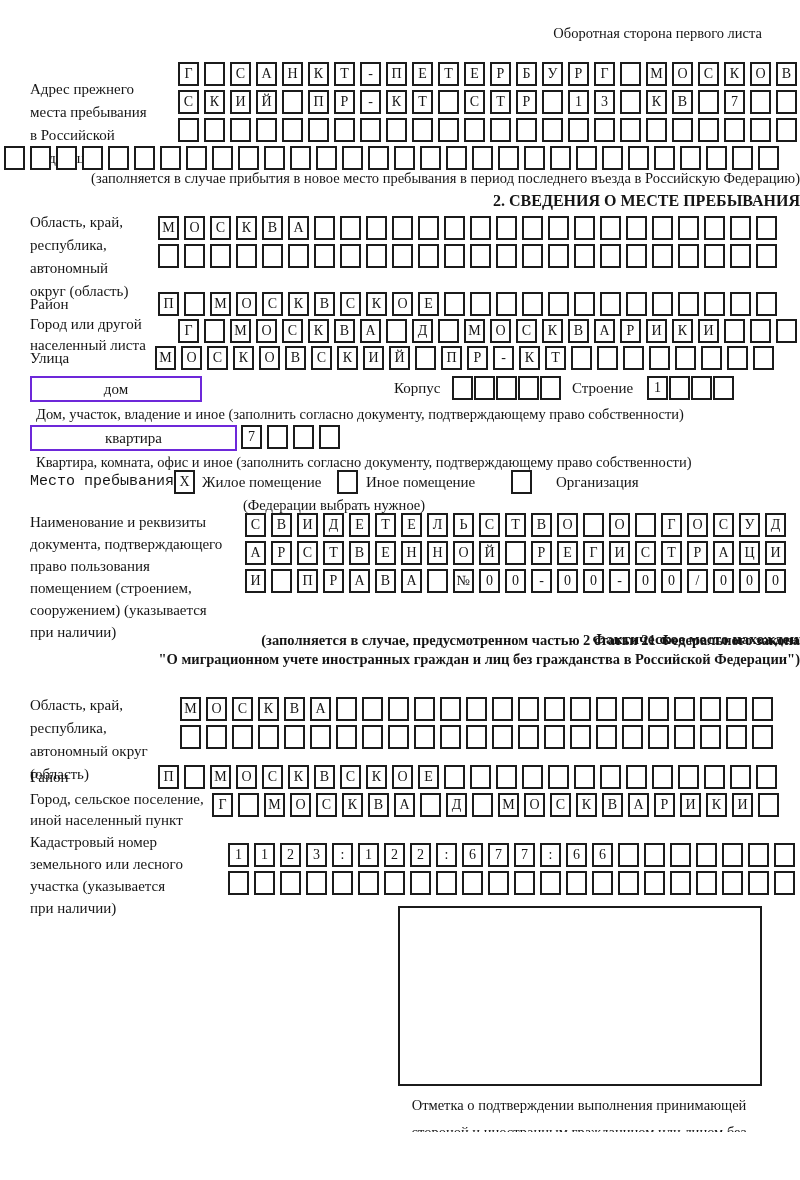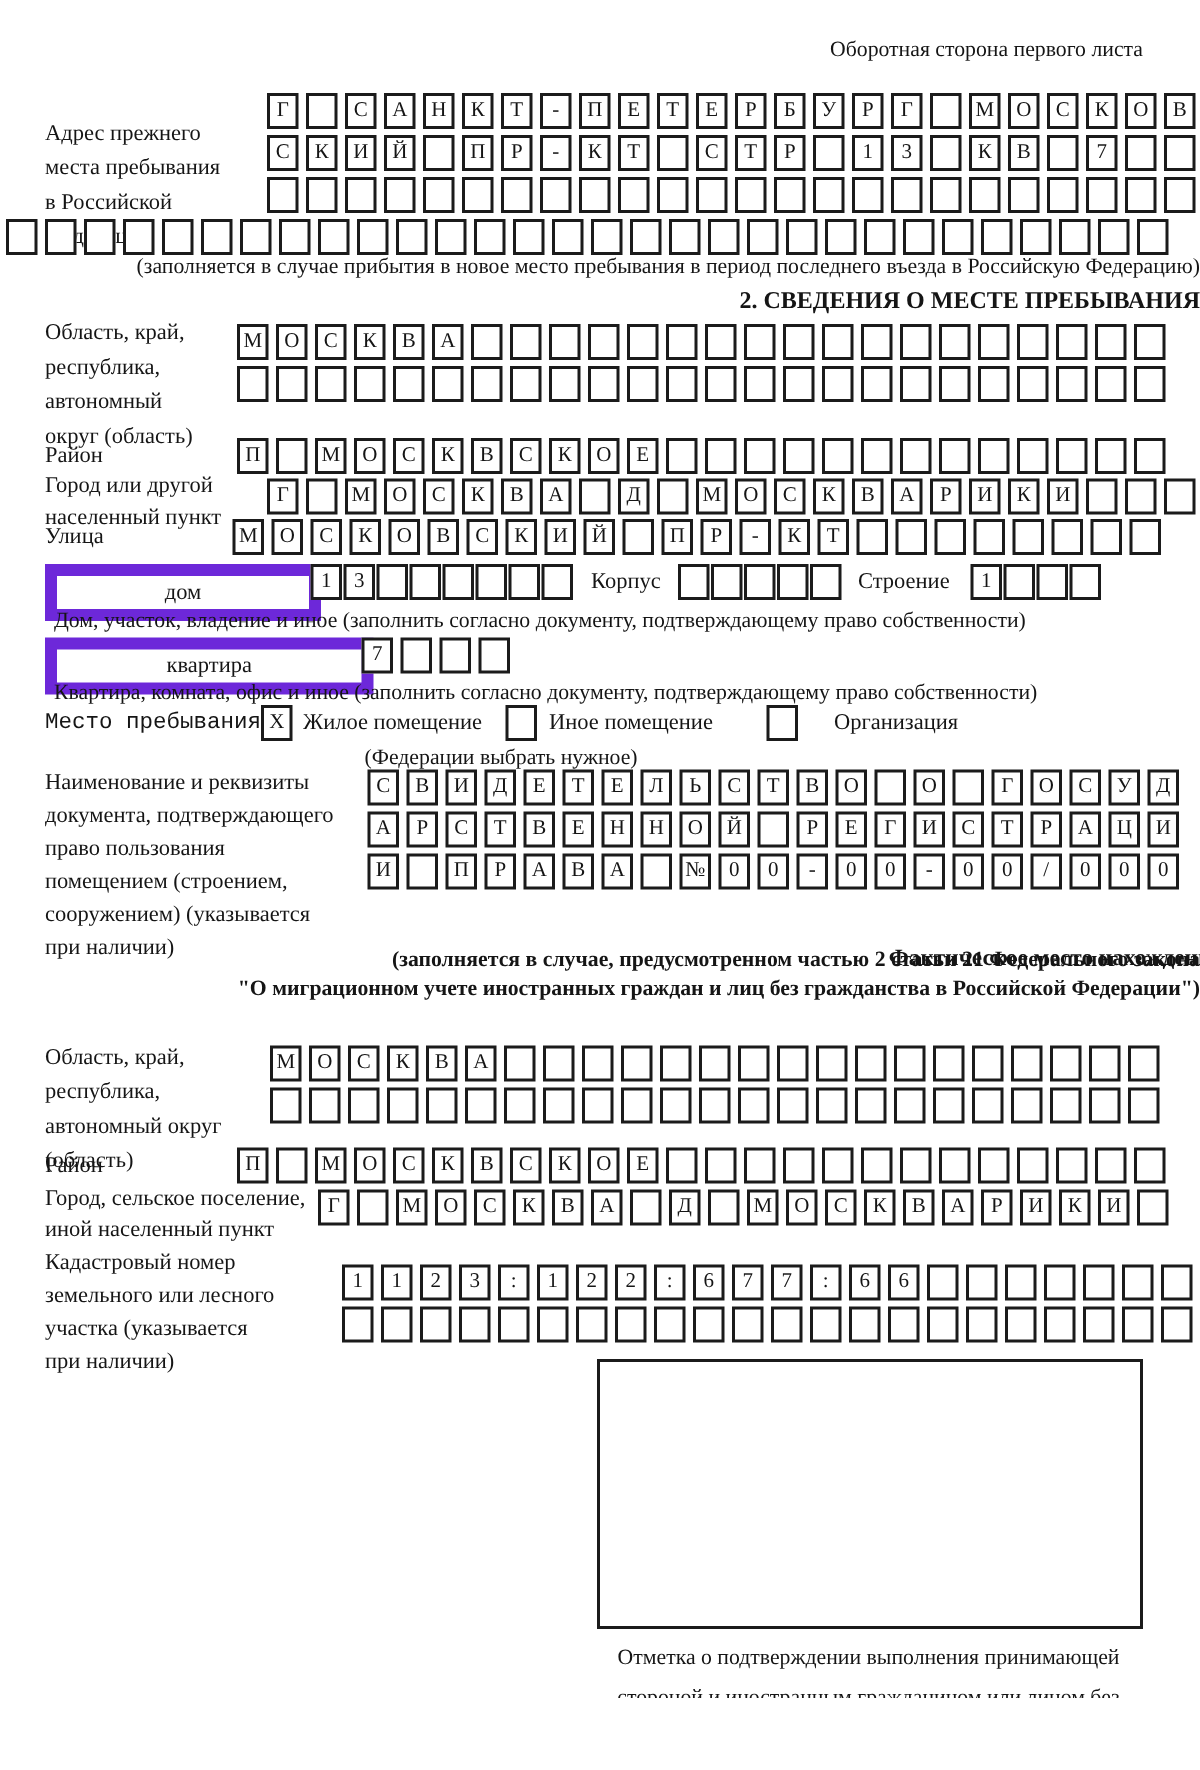--- a/index.html
+++ b/index.html
@@ -17,21 +17,21 @@
   .bold { font-weight:bold; }
   .cellrow { position:absolute; white-space:nowrap; height:24px; }
   .cell {
     display:inline-block; width:17px; height:20px; border:2px solid #1b1b1b;
     margin-right:5px; text-align:center; font-size:14px; line-height:20px;
     vertical-align:top; background:#fff;
   }
   .tight .cell { margin-right:1px; }
   .cellrow .cell:last-child { margin-right:0; }
   .widebox {
-    position:absolute; border:8px solid #6d28d9; height:22px;
+    position:absolute; border:2px solid #6d28d9; height:22px;
     display:flex; align-items:center; justify-content:center;
     font-size:15px; background:#fff;
   }
   .inline-label { position:absolute; font-size:15px; line-height:22px; white-space:nowrap; }
   .checkbox {
     position:absolute; width:17px; height:20px; border:2px solid #1b1b1b;
     text-align:center; font-size:14px; line-height:20px; background:#fff;
   }
   .stamp-box { position:absolute; border:2px solid #1b1b1b; background:#fff; }
   .caption { position:absolute; font-size:14.5px; line-height:27px; text-align:center; white-space:pre-line; }
@@ -59,28 +59,27 @@
 республика,
 автономный
 округ (область)</div>
   <div class="cellrow" style="left:158px; top:216px;"><span class="cell">М</span><span class="cell">О</span><span class="cell">С</span><span class="cell">К</span><span class="cell">В</span><span class="cell">А</span><span class="cell"></span><span class="cell"></span><span class="cell"></span><span class="cell"></span><span class="cell"></span><span class="cell"></span><span class="cell"></span><span class="cell"></span><span class="cell"></span><span class="cell"></span><span class="cell"></span><span class="cell"></span><span class="cell"></span><span class="cell"></span><span class="cell"></span><span class="cell"></span><span class="cell"></span><span class="cell"></span></div>
   <div class="cellrow" style="left:158px; top:244px;"><span class="cell"></span><span class="cell"></span><span class="cell"></span><span class="cell"></span><span class="cell"></span><span class="cell"></span><span class="cell"></span><span class="cell"></span><span class="cell"></span><span class="cell"></span><span class="cell"></span><span class="cell"></span><span class="cell"></span><span class="cell"></span><span class="cell"></span><span class="cell"></span><span class="cell"></span><span class="cell"></span><span class="cell"></span><span class="cell"></span><span class="cell"></span><span class="cell"></span><span class="cell"></span><span class="cell"></span></div>
 
   <div class="abs label" style="left:30px; top:293px;">Район</div>
   <div class="cellrow" style="left:158px; top:292px;"><span class="cell">П</span><span class="cell"></span><span class="cell">М</span><span class="cell">О</span><span class="cell">С</span><span class="cell">К</span><span class="cell">В</span><span class="cell">С</span><span class="cell">К</span><span class="cell">О</span><span class="cell">Е</span><span class="cell"></span><span class="cell"></span><span class="cell"></span><span class="cell"></span><span class="cell"></span><span class="cell"></span><span class="cell"></span><span class="cell"></span><span class="cell"></span><span class="cell"></span><span class="cell"></span><span class="cell"></span><span class="cell"></span></div>
 
   <div class="abs label" style="left:30px; top:314px; width:150px; line-height:21px;">Город или другой
-населенный пункт</div>
+населенный листа</div>
   <div class="cellrow" style="left:178px; top:319px;"><span class="cell">Г</span><span class="cell"></span><span class="cell">М</span><span class="cell">О</span><span class="cell">С</span><span class="cell">К</span><span class="cell">В</span><span class="cell">А</span><span class="cell"></span><span class="cell">Д</span><span class="cell"></span><span class="cell">М</span><span class="cell">О</span><span class="cell">С</span><span class="cell">К</span><span class="cell">В</span><span class="cell">А</span><span class="cell">Р</span><span class="cell">И</span><span class="cell">К</span><span class="cell">И</span><span class="cell"></span><span class="cell"></span><span class="cell"></span></div>
 
   <div class="abs label" style="left:30px; top:347px;">Улица</div>
   <div class="cellrow" style="left:155px; top:346px;"><span class="cell">М</span><span class="cell">О</span><span class="cell">С</span><span class="cell">К</span><span class="cell">О</span><span class="cell">В</span><span class="cell">С</span><span class="cell">К</span><span class="cell">И</span><span class="cell">Й</span><span class="cell"></span><span class="cell">П</span><span class="cell">Р</span><span class="cell">-</span><span class="cell">К</span><span class="cell">Т</span><span class="cell"></span><span class="cell"></span><span class="cell"></span><span class="cell"></span><span class="cell"></span><span class="cell"></span><span class="cell"></span><span class="cell"></span></div>
 
   <div class="widebox" style="left:30px; top:376px; width:168px;">дом</div>
-  <div class="cellrow tight" style="left:207px; top:376px;"><span class="cell">1</span><span class="cell">3</span><span class="cell"></span><span class="cell"></span><span class="cell"></span><span class="cell"></span><span class="cell"></span><span class="cell"></span></div>
   <div class="inline-label" style="left:394px; top:377px;">Корпус</div>
   <div class="cellrow tight" style="left:452px; top:376px;"><span class="cell"></span><span class="cell"></span><span class="cell"></span><span class="cell"></span><span class="cell"></span></div>
   <div class="inline-label" style="left:572px; top:377px;">Строение</div>
   <div class="cellrow tight" style="left:647px; top:376px;"><span class="cell">1</span><span class="cell"></span><span class="cell"></span><span class="cell"></span></div>
   <div class="abs note" style="left:36px; top:405px; width:760px;">Дом, участок, владение и иное (заполнить согласно документу, подтверждающему право собственности)</div>
 
   <div class="widebox" style="left:30px; top:425px; width:203px;">квартира</div>
   <div class="cellrow" style="left:241px; top:425px;"><span class="cell">7</span><span class="cell"></span><span class="cell"></span><span class="cell"></span></div>
   <div class="abs note" style="left:36px; top:453px; width:760px;">Квартира, комната, офис и иное (заполнить согласно документу, подтверждающему право собственности)</div>
 

